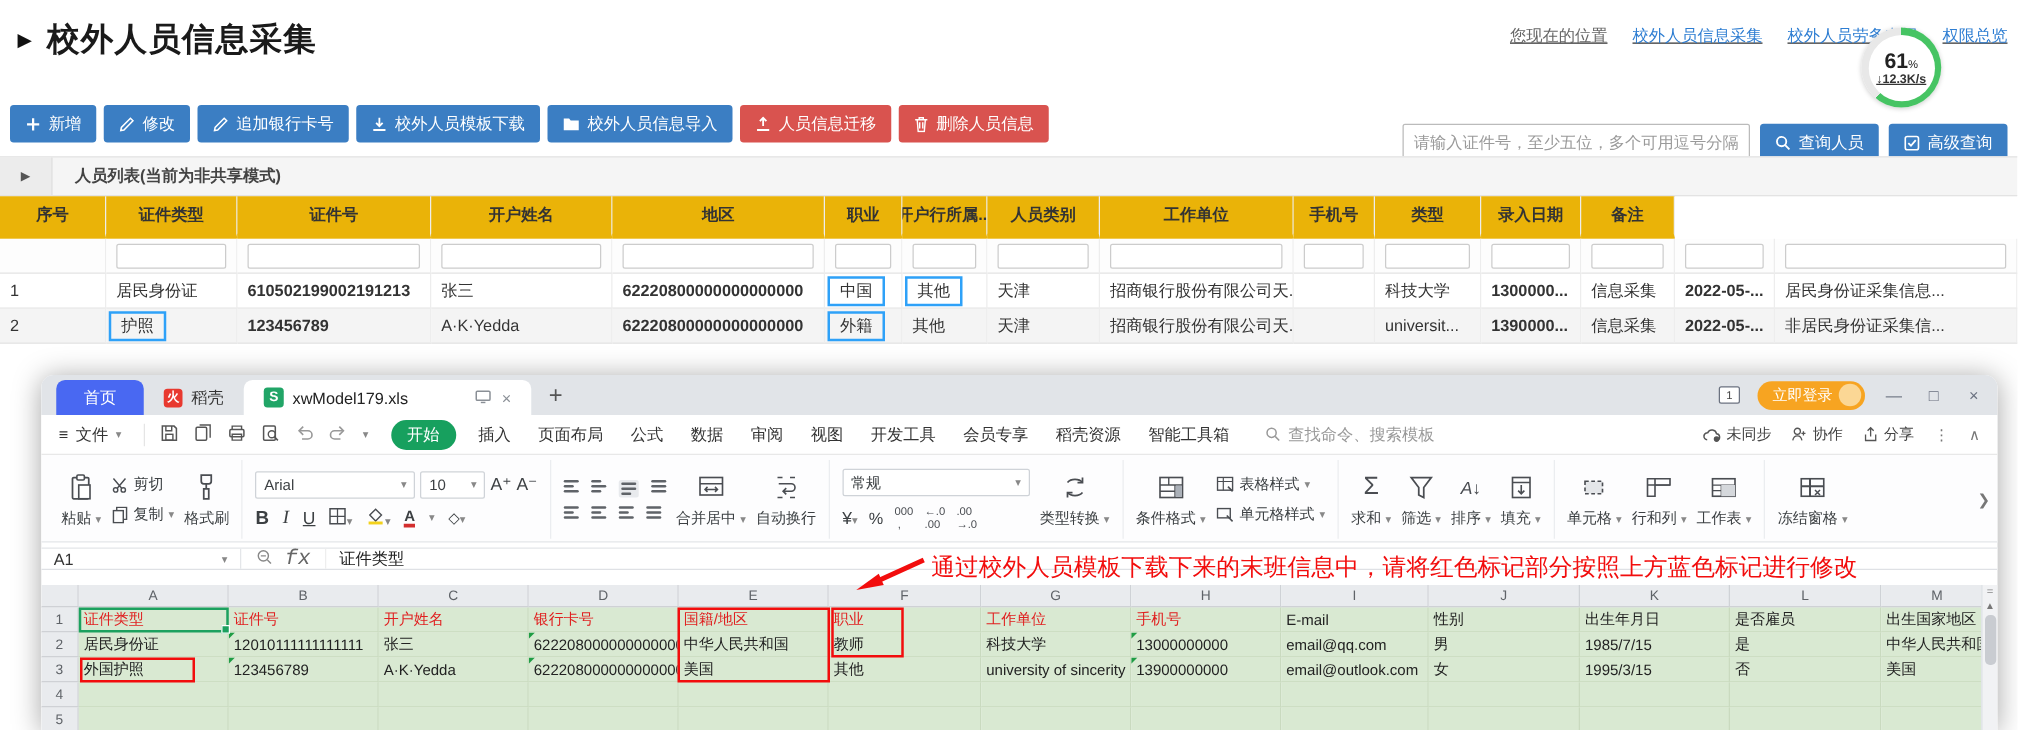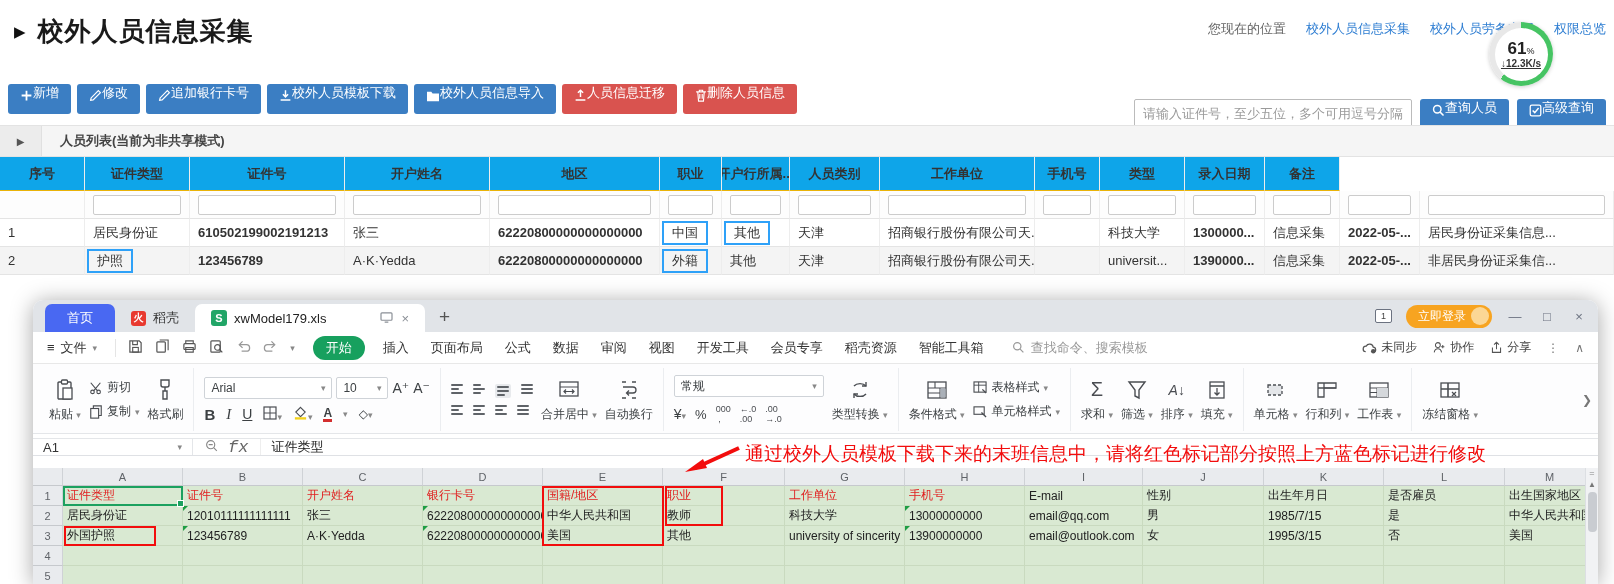--- a/index.html
+++ b/index.html
@@ -5,37 +5,37 @@
   *{margin:0;padding:0;box-sizing:border-box;}
   html,body{width:1614px;height:584px;overflow:hidden;background:#fff;
     font-family:"Liberation Sans","DejaVu Sans",sans-serif;color:#333;}
   .abs{position:absolute;}
   #page{position:relative;width:1614px;height:584px;background:#fff;}
 
   
   #page-title-row{left:14px;top:14px;display:flex;align-items:center;gap:12px;}
   .tri{font-size:15px;color:#111;}
   #page-title{font-size:26px;font-weight:600;color:#1a1a1a;letter-spacing:1px;}
-  #breadcrumb{right:8px;top:20px;display:flex;gap:20px;font-size:13px;align-items:center;}
+  #breadcrumb{right:8px;top:20px;display:flex;gap:20px;font-size:13px;align-items:center;text-decoration:underline;}
   #breadcrumb .bc-label{color:#666;}
   #breadcrumb a{color:#2d7dd2;text-decoration:none;}
 
   
   #dl-badge{left:1489px;top:22px;width:64px;height:64px;border-radius:50%;
     background:conic-gradient(#46c463 0 61%,#e8e8e8 61% 100%);z-index:40;
     box-shadow:0 1px 4px rgba(0,0,0,.2);display:flex;align-items:center;justify-content:center;}
   #dl-inner{width:53px;height:53px;border-radius:50%;background:#fff;display:flex;
     flex-direction:column;align-items:center;justify-content:center;line-height:1;}
   #dl-pct{font-size:17px;font-weight:700;color:#222;}
   #dl-pct small{font-size:9px;font-weight:400;}
   #dl-speed{font-size:10px;color:#333;margin-top:2px;font-weight:700;text-decoration:underline;}
 
   
   #toolbar{left:8px;top:84px;display:flex;gap:6px;}
-  .btn{display:inline-flex;align-items:flex-end;height:30px;padding:12px 12px;border:none;
+  .btn{display:inline-flex;align-items:center;gap:6px;height:30px;padding:12px 12px;border:none;
     border-radius:3px;color:#fff;font-size:13px;cursor:pointer;white-space:nowrap;}
   .btn-blue{background:#3b7ec3;}
   .btn-red{background:#d9534f;}
   .bicon{display:inline-flex;align-items:center;}
   #search-zone{right:8px;top:99px;display:flex;gap:8px;}
   #cert-search{width:278px;height:28px;border:1px solid #bbb;border-radius:2px;font-size:13px;
     padding:0 8px;color:#333;}
   #cert-search::placeholder{color:#9a9a9a;}
 
   
@@ -43,22 +43,22 @@
     border-top:1px solid #e3e3e3;border-bottom:1px solid #e3e3e3;display:flex;align-items:center;}
   #panel-toggle{width:42px;height:100%;background:#ececec;border-right:1px solid #e0e0e0;
     display:flex;align-items:center;justify-content:center;color:#555;font-size:10px;cursor:pointer;}
   #panel-title{font-size:13px;font-weight:700;color:#444;margin-left:18px;}
 
   
   #ptable{left:0;top:157px;width:1614px;font-size:13px;}
   .prow{display:grid;grid-template-columns:85px 105px 155px 145px 170px 62px 68px 90px 155px 65px 85px 80px 75px 80px 194px;}
   .prow>div{border-right:1px solid #ededed;border-bottom:1px solid #e4e4e4;display:flex;
     align-items:center;overflow:hidden;white-space:nowrap;}
-  .phead>div{height:34px;justify-content:center;font-weight:700;color:#333;background:#0ea5e9;
-    border-bottom:1px solid #eab308;}
+  .phead>div{height:34px;justify-content:center;font-weight:700;color:#333;background:#eab308;
+    border-bottom:4px solid #eab308;}
   .pfilter>div{height:28px;background:#fdfdfd;justify-content:center;}
   .pfilter input{width:calc(100% - 16px);height:20px;border:1px solid #ccc;border-radius:2px;}
   .pdata>div{height:28px;padding:0 8px;}
   .pdata.odd>div{background:#f4f4f4;}
   .pdata .bold{font-weight:700;}
   .hl-blue{display:inline-block;border:2px solid #2ea1f8;padding:1px 8px;margin-left:-6px;}
 
   
   #wps{left:33px;top:300px;width:1565px;height:284px;background:#fff;border-radius:10px 10px 0 0;
     box-shadow:0 2px 22px rgba(0,0,0,.35);z-index:10;overflow:hidden;}

